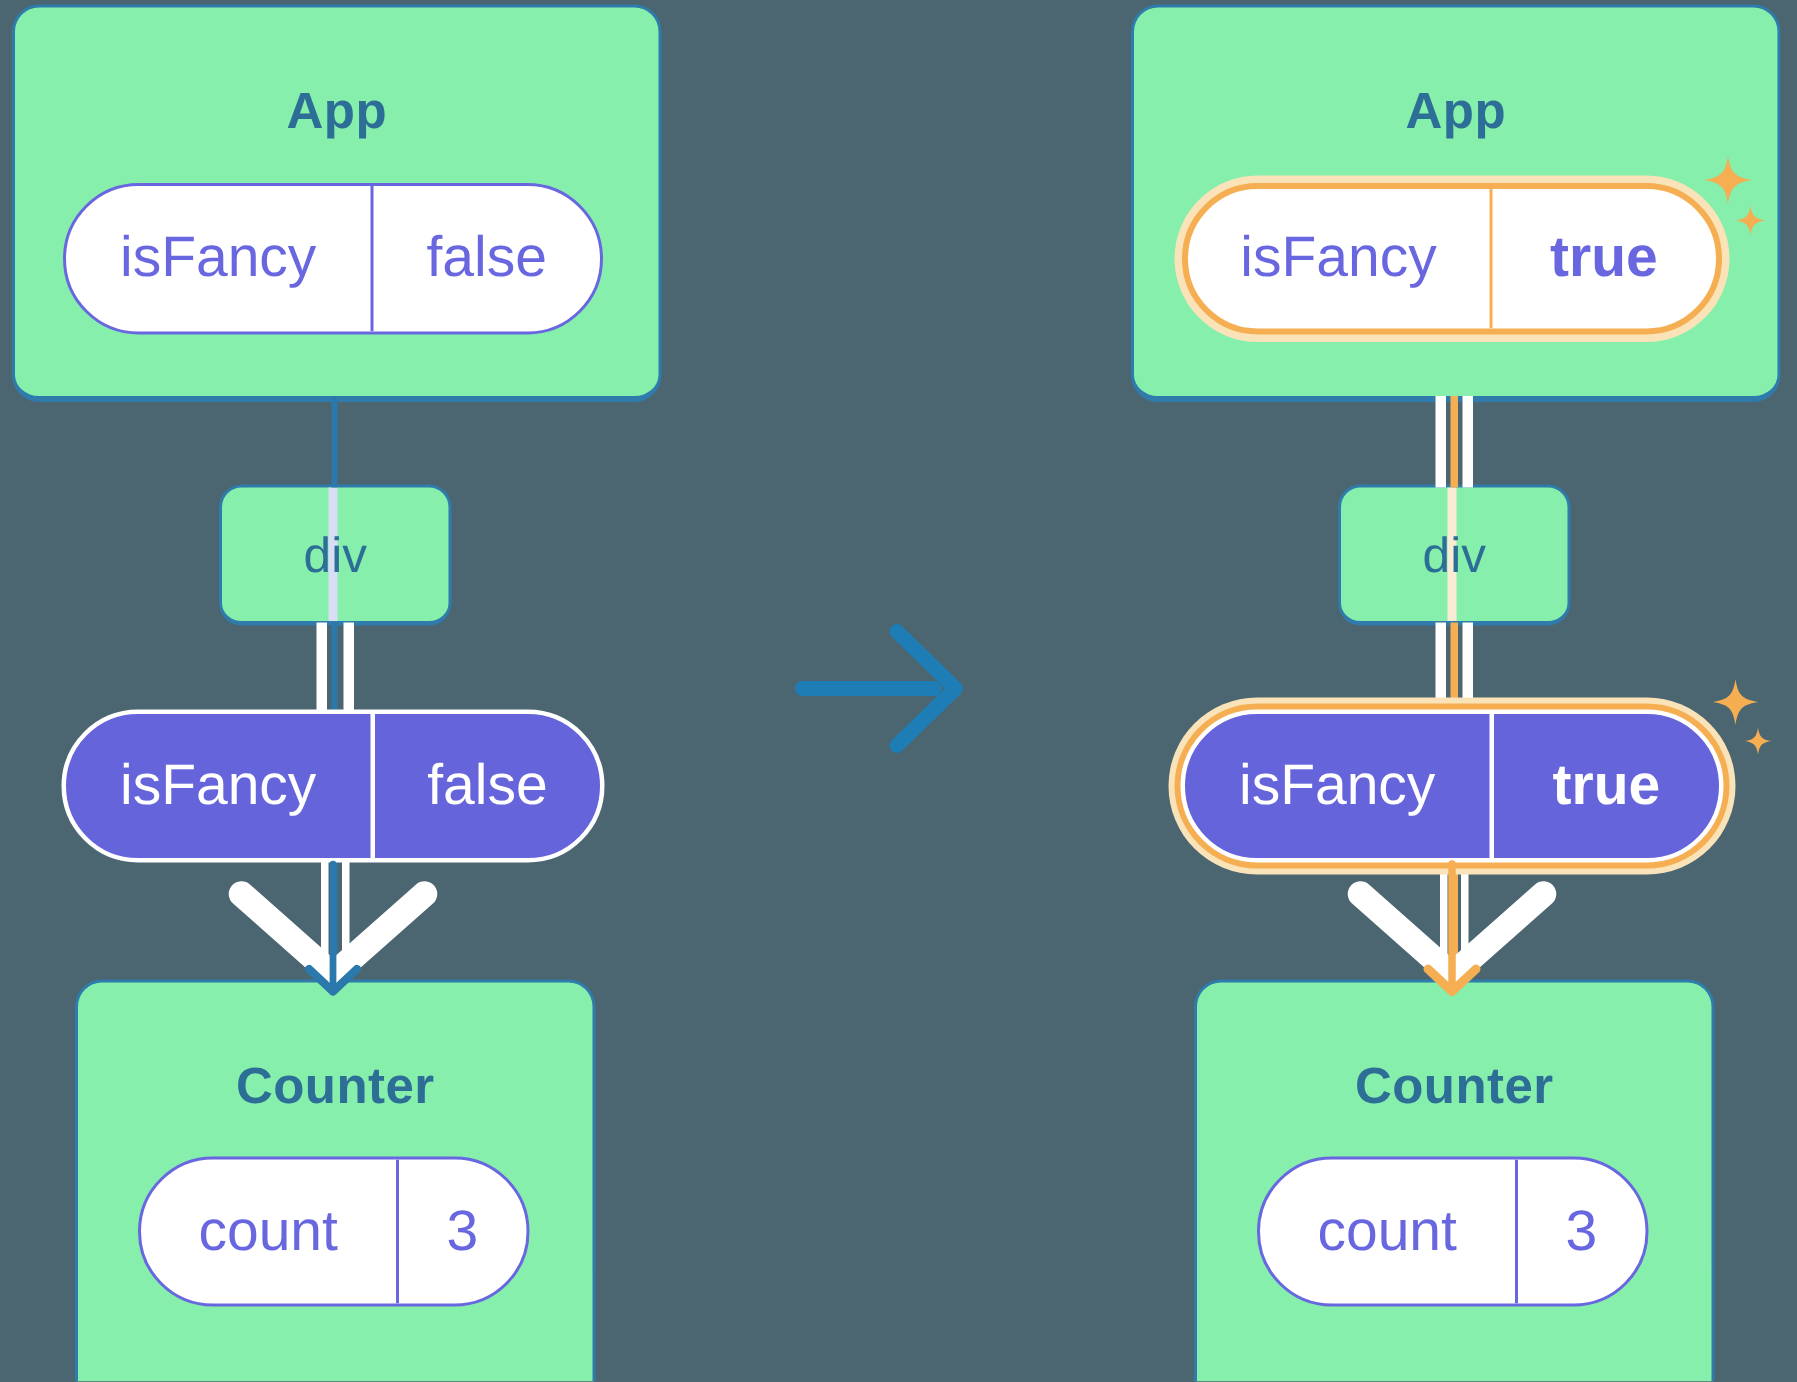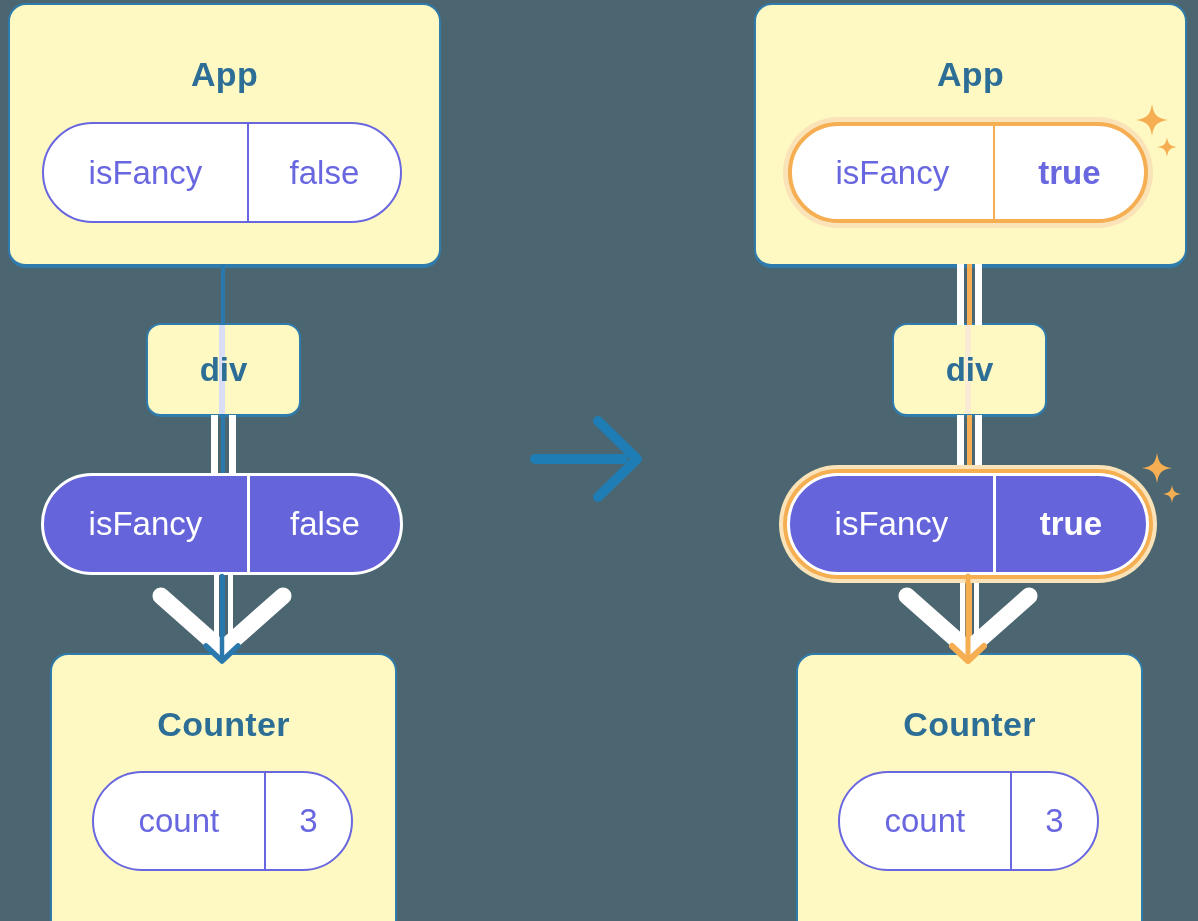--- a/index.html
+++ b/index.html
@@ -3,35 +3,35 @@
 <meta charset="utf-8">
 <style>
   html,body{margin:0;padding:0}
   body{background:var(--bg,#4C6671);font-family:"Liberation Sans",sans-serif}
   .canvas{position:relative;width:1198px;height:921px;background:var(--bg);overflow:hidden}
 
   .tree{position:absolute;top:0;width:452px;height:921px}
   .tree.left{left:0}
   .tree.right{left:746px}
 
-  .card{position:absolute;background:#fef9c3;border:2px solid var(--card-border);
+  .card{position:absolute;background:#86efac;border:2px solid var(--card-border);
         border-bottom-width:4px;border-radius:18px;box-sizing:border-box;z-index:1}
   .app-card{left:8px;top:3px;width:433px;height:265px}
   .div-card{left:146px;top:323px;width:155px;height:94px;border-radius:15px;
             border-bottom-width:3px;display:flex;align-items:center;justify-content:center}
   .counter-card{left:50px;top:653px;width:347px;height:328px}
 
   .card-title{position:absolute;top:50px;left:0;width:100%;text-align:center;
               font-size:34px;font-weight:600;color:var(--heading);letter-spacing:.3px}
-  .div-label{font-size:33px;font-weight:700;color:var(--heading);position:relative;z-index:1}
+  .div-label{font-size:33px;font-weight:400;color:var(--heading);position:relative;z-index:1}
 
   
   .pill{position:absolute;display:flex;align-items:stretch;box-sizing:border-box;
         border-radius:999px;z-index:3;overflow:hidden}
-  .pill .cell{display:flex;align-items:center;justify-content:center;font-size:33px}
+  .pill .cell{display:flex;align-items:center;justify-content:center;font-size:38px}
   .pill .cell.name{width:57%}
   .pill .cell.value{flex:1}
   .pill .divider{width:2px;background:var(--purple)}
   .pill.outline{background:#fff;border:2px solid var(--purple);color:var(--purple)}
   .app-pill{left:32px;top:117px;width:360px;height:101px}
   .pill.solid{left:41px;top:473px;width:362px;height:102px;background:var(--purple-fill);
               border:3px solid #fff;color:#fff}
   .pill.solid .divider{width:3px;background:#fff}
   .counter-pill{left:40px;top:116px;width:261px;height:100px}
   .counter-pill .cell.name{width:66%}

